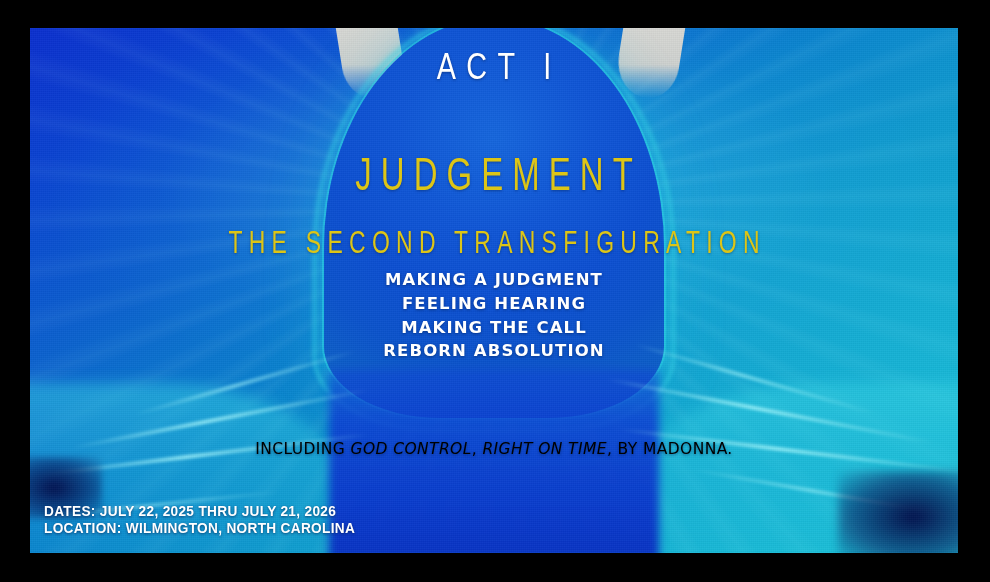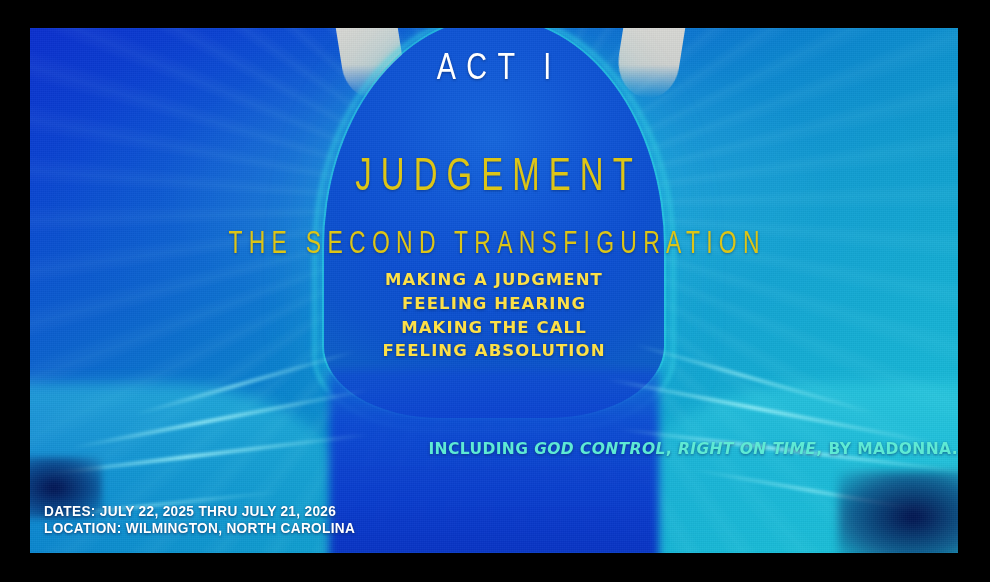--- a/index.html
+++ b/index.html
@@ -231,39 +231,38 @@
     font-size: 31px;
     font-weight: 400;
     letter-spacing: 8.5px;
     text-indent: 8.5px;
     transform: scaleX(0.74);
     text-shadow: 0 1px 3px rgba(0,25,70,0.40);
   }
 
   #theme-list {
     top: 240px;
-    color: #fde047;
+    color: #ffffff;
     font-family: "DejaVu Sans", sans-serif;
     font-size: 16.5px;
     font-weight: 700;
     letter-spacing: 1.1px;
     line-height: 23.8px;
     text-shadow: 0 1px 3px rgba(0,30,80,0.55);
   }
   #theme-list .theme-line { display: block; }
 
   #credit-line {
     top: 412px;
-    color: #5eead4;
+    color: #000000;
     font-family: "DejaVu Sans", sans-serif;
     font-size: 15.5px;
-    font-weight: 700;
+    font-weight: 400;
     letter-spacing: 0.4px;
     text-shadow: 0 1px 3px rgba(0,30,80,0.55);
-    text-align: right;
   }
   #credit-line .song { font-style: italic; }
 
   #info-block {
     position: absolute;
     left: 14px;
     top: 475px;
     color: #ffffff;
     font-family: "Liberation Sans Narrow", "Liberation Sans", sans-serif;
     font-size: 14.5px;
@@ -317,21 +316,21 @@
       <div class="centered" id="act-label">ACT I</div>
 
       <div class="centered" id="act-title">JUDGEMENT</div>
 
       <div class="centered" id="act-subtitle">THE SECOND TRANSFIGURATION</div>
 
       <div class="centered" id="theme-list">
         <span class="theme-line">MAKING A JUDGMENT</span>
         <span class="theme-line">FEELING HEARING</span>
         <span class="theme-line">MAKING THE CALL</span>
-        <span class="theme-line">FEELING ABSOLUTION</span>
+        <span class="theme-line">REBORN ABSOLUTION</span>
       </div>
 
       <div class="centered" id="credit-line">
         <span>INCLUDING </span><span class="song">GOD CONTROL</span><span>, </span><span class="song">RIGHT ON TIME</span><span>, BY MADONNA.</span>
       </div>
 
       <div id="info-block">
         <span class="info-line">DATES: JULY 22, 2025 THRU JULY 21, 2026</span>
         <span class="info-line">LOCATION: WILMINGTON, NORTH CAROLINA</span>
       </div>

